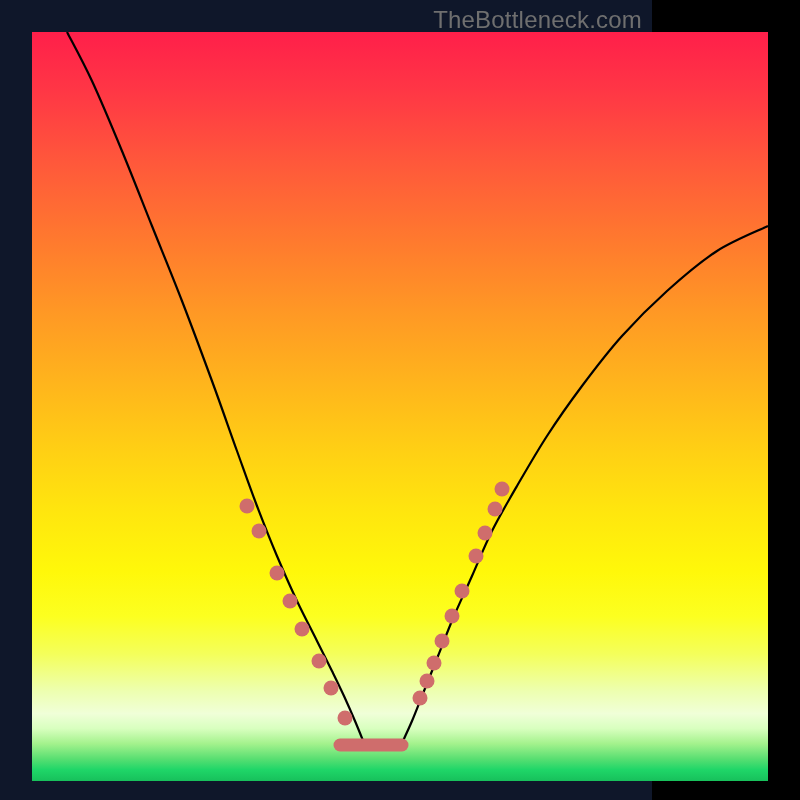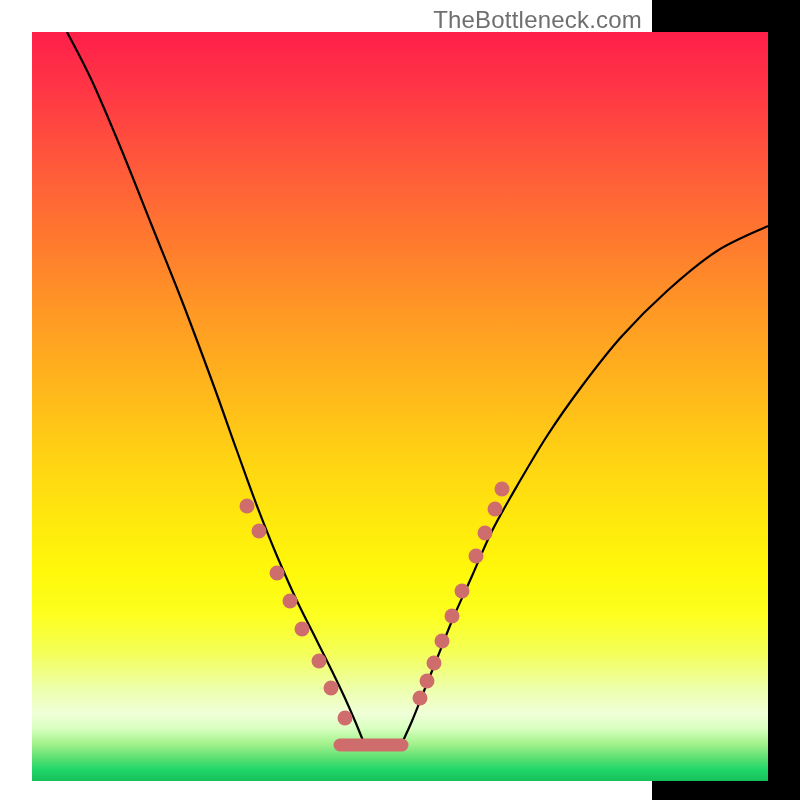--- a/index.html
+++ b/index.html
@@ -10,21 +10,21 @@
     background: #000;
     overflow: hidden;
     font-family: Arial, Helvetica, sans-serif;
   }
   .frame {
     position: absolute;
     left: 0;
     top: 0;
     width: 652px;
     height: 800px;
-    background: #ffffff;
+    background: #0f172a;
   }
   .plot-area {
     position: absolute;
     
     left: 32px;
     top: 32px;
     width: 736px;   
     height: 749px;  
     overflow: hidden;
   }

